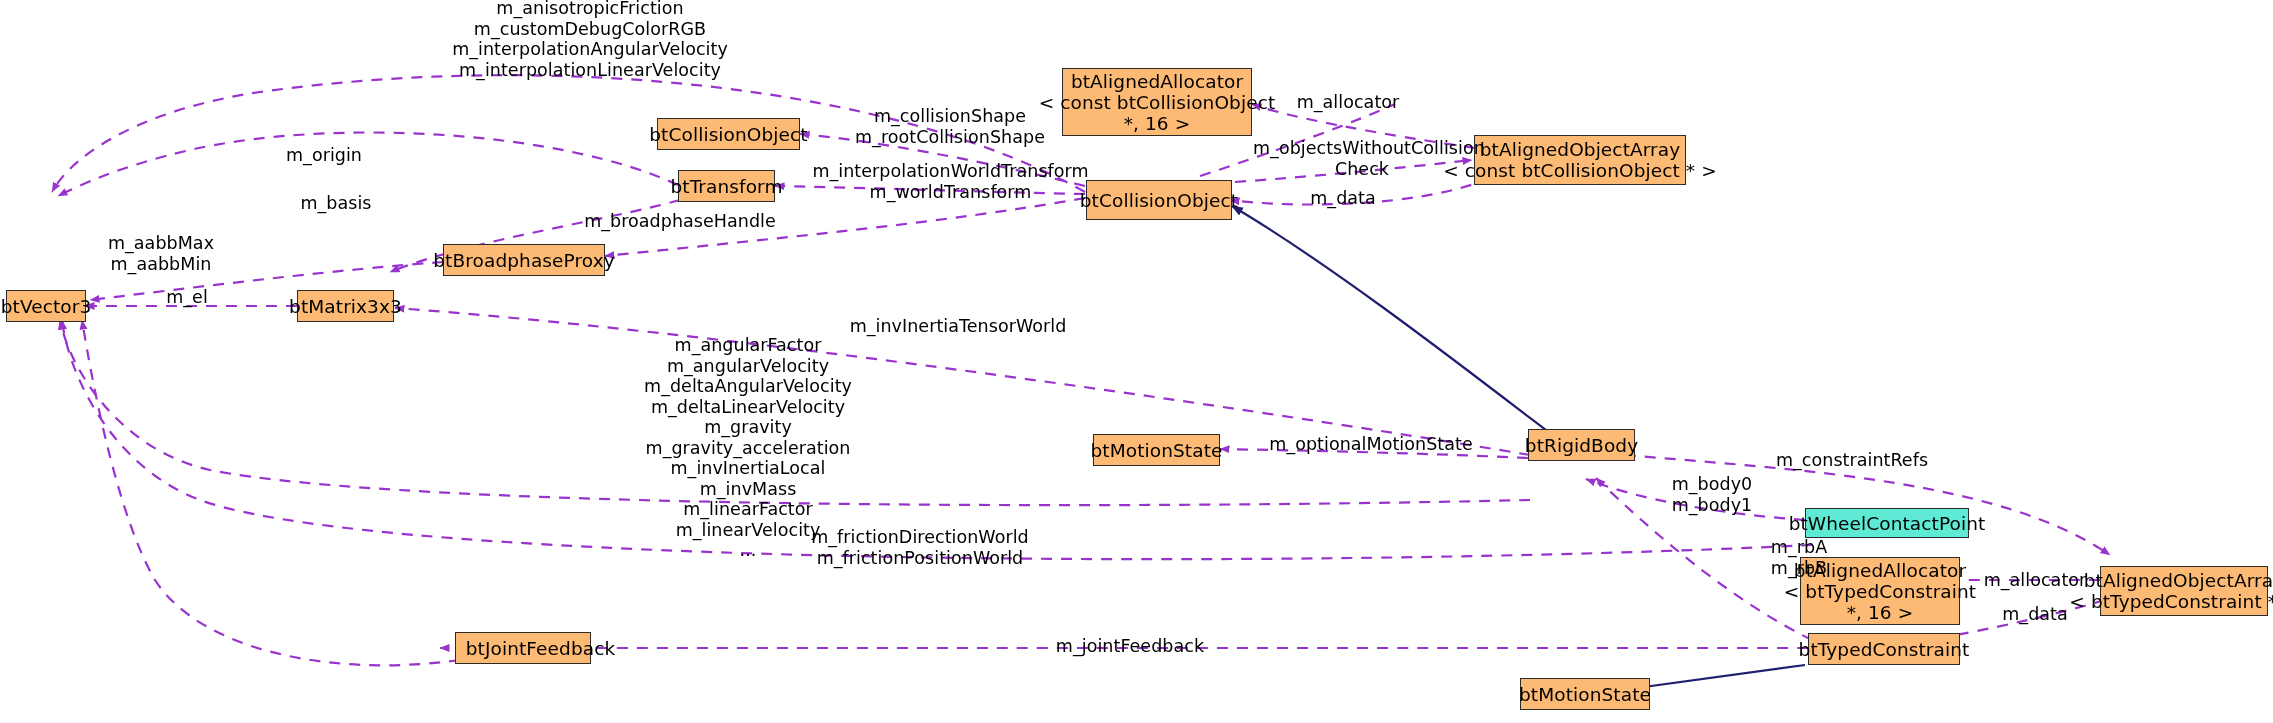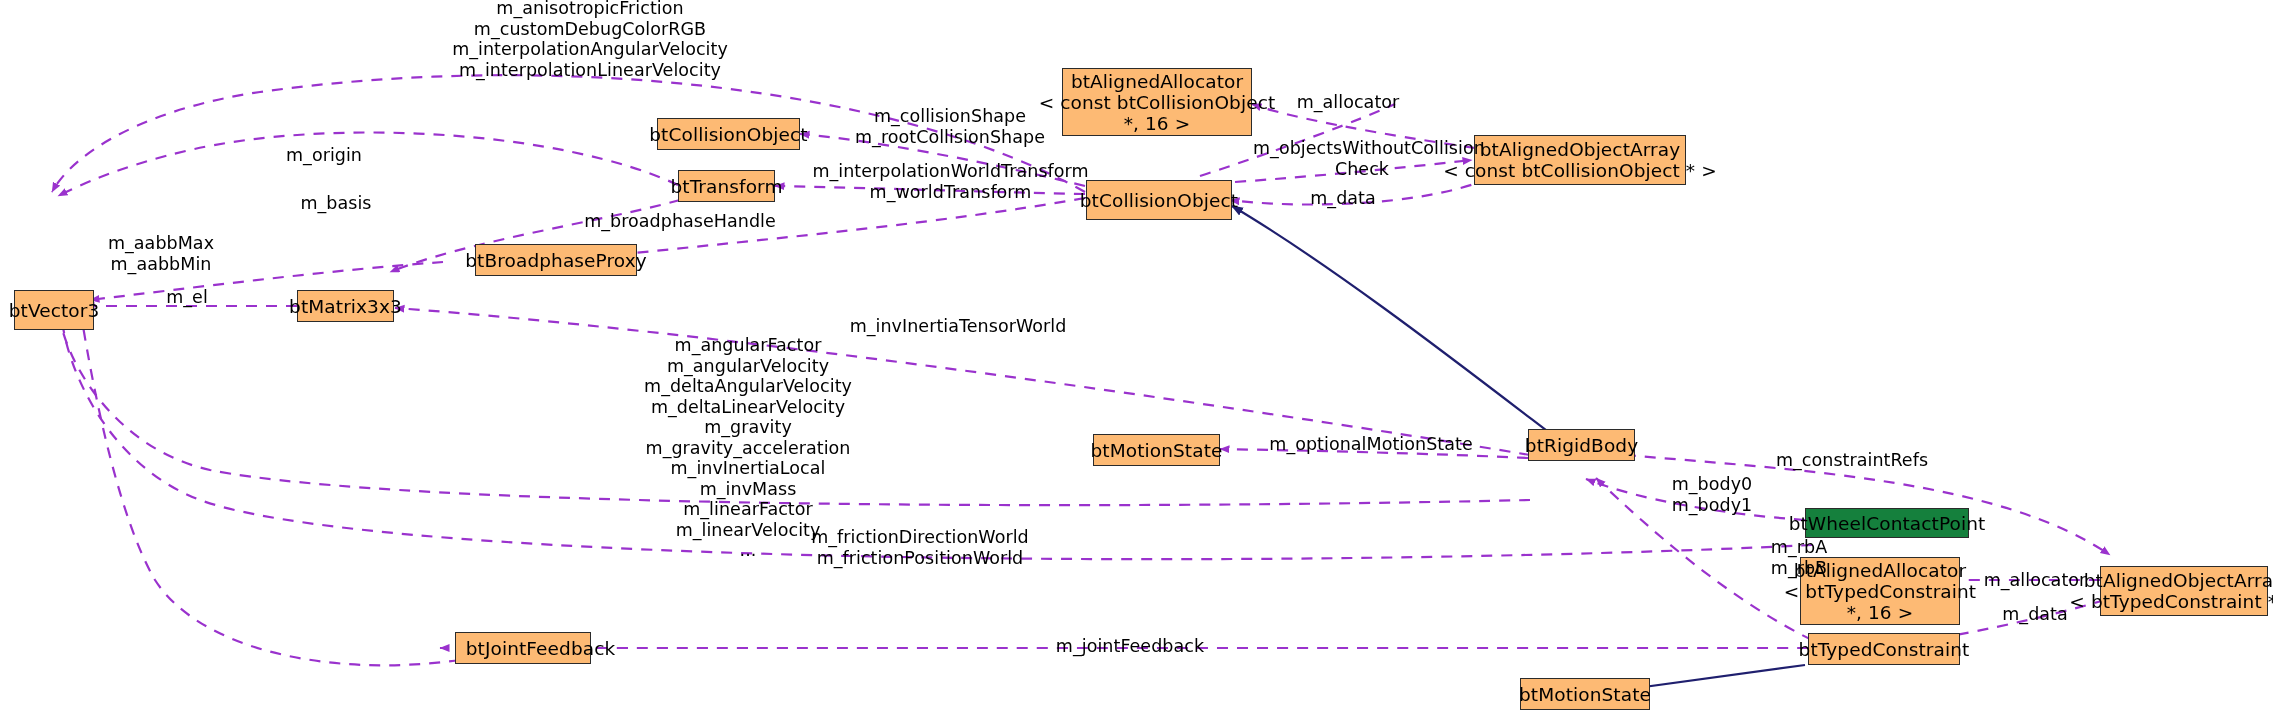--- a/index.html
+++ b/index.html
@@ -47,21 +47,21 @@
     font-size: 18.5px;
     line-height: 21px;
     text-align: center;
     display: flex;
     align-items: center;
     justify-content: center;
     white-space: pre;
     letter-spacing: 0.1px;
   }
   .node.highlight {
-    background: #15803d;
+    background: #5eead4;
   }
   .edge-label {
     position: absolute;
     font-size: 17.5px;
     line-height: 20.5px;
     color: #000000;
     text-align: center;
     white-space: pre;
     letter-spacing: 0.05px;
   }
@@ -125,25 +125,25 @@
 
     <path class="assoc-path" marker-end="url(#arrow-assoc)" d="M 2100 580 C 2020 580, 1940 580, 1900 580"></path>
 
     <path class="assoc-path" marker-end="url(#arrow-assoc)" d="M 2105 600 C 2020 625, 1930 640, 1898 645"></path>
 
     <path class="assoc-path" marker-end="url(#arrow-assoc)" d="M 1808 648 C 1400 648, 700 648, 440 648"></path>
 
     <path class="inherit-path" marker-end="url(#arrow-inherit)" d="M 1805 665 L 1600 693"></path>
   </svg>
 
-  <div class="node" style="left:14px; top:290px; width:80px; height:40px;">btVector3</div>
+  <div class="node" style="left:6px; top:290px; width:80px; height:32px;">btVector3</div>
 
   <div class="node" style="left:297px; top:290px; width:97px; height:32px;">btMatrix3x3</div>
 
-  <div class="node" style="left:443px; top:244px; width:162px; height:32px;margin-left:32px;">btBroadphaseProxy</div>
+  <div class="node" style="left:443px; top:244px; width:162px; height:32px;">btBroadphaseProxy</div>
 
   <div class="node" style="left:678px; top:170px; width:97px; height:32px;">btTransform</div>
 
   <div class="node" style="left:657px; top:118px; width:143px; height:32px;">btCollisionObject</div>
 
   <div class="node" style="left:1062px; top:68px; width:190px; height:68px;">btAlignedAllocator
 &lt; const btCollisionObject
 *, 16 &gt;</div>
 
   <div class="node" style="left:1474px; top:135px; width:212px; height:50px;">btAlignedObjectArray

